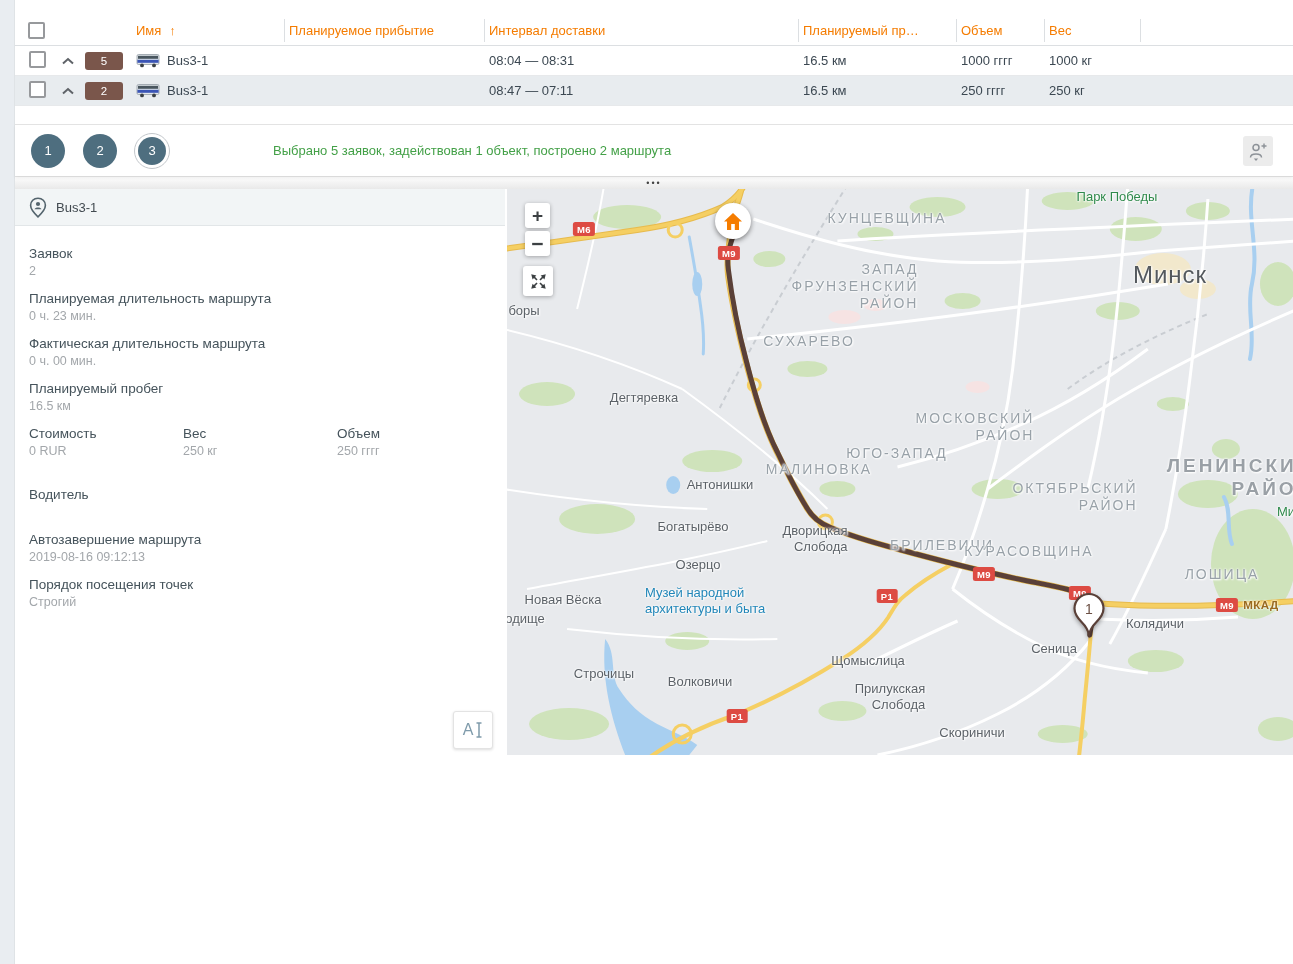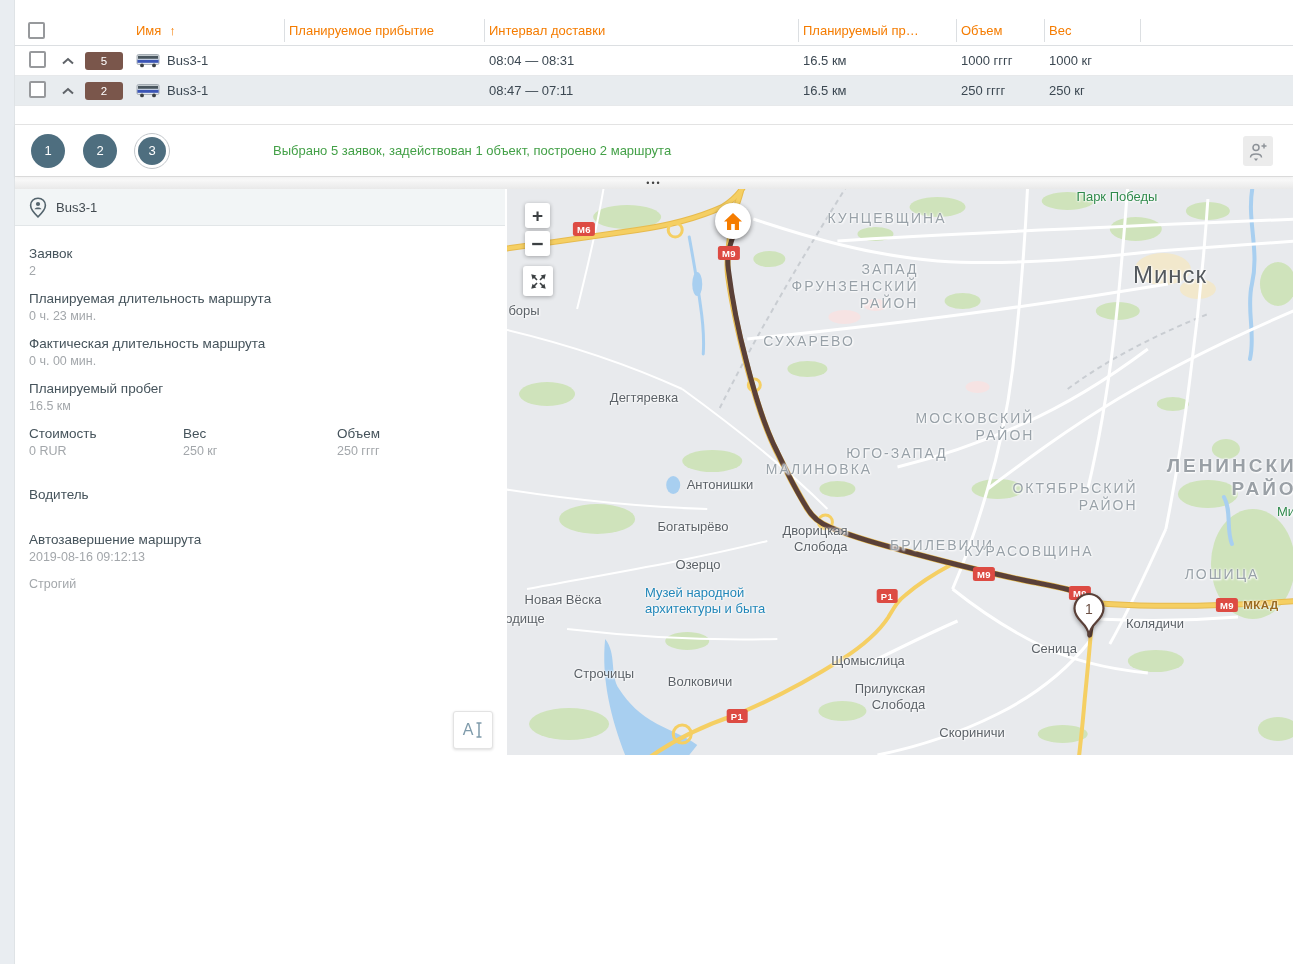--- a/index.html
+++ b/index.html
@@ -265,20 +265,21 @@
             </div>
             <div class="field">
               <div class="f-label">Водитель</div>
               <div class="f-value"></div>
             </div>
             <div class="field">
               <div class="f-label">Автозавершение маршрута</div>
               <div class="f-value">2019-08-16 09:12:13</div>
             </div>
             <div class="field">
+              <div class="f-label">Порядок посещения точек</div>
               <div class="f-value">Строгий</div>
             </div>
           </div>
         <div class="text-settings-button">
           <span>A</span>
           <svg width="8" height="18" viewBox="0 0 8 18">
             <path d="M1.5 2 H6.5 M4 2 V16 M1.5 16 H6.5" stroke="#7f9bab" stroke-width="1.5"></path>
           </svg>
         </div>
       </div>

